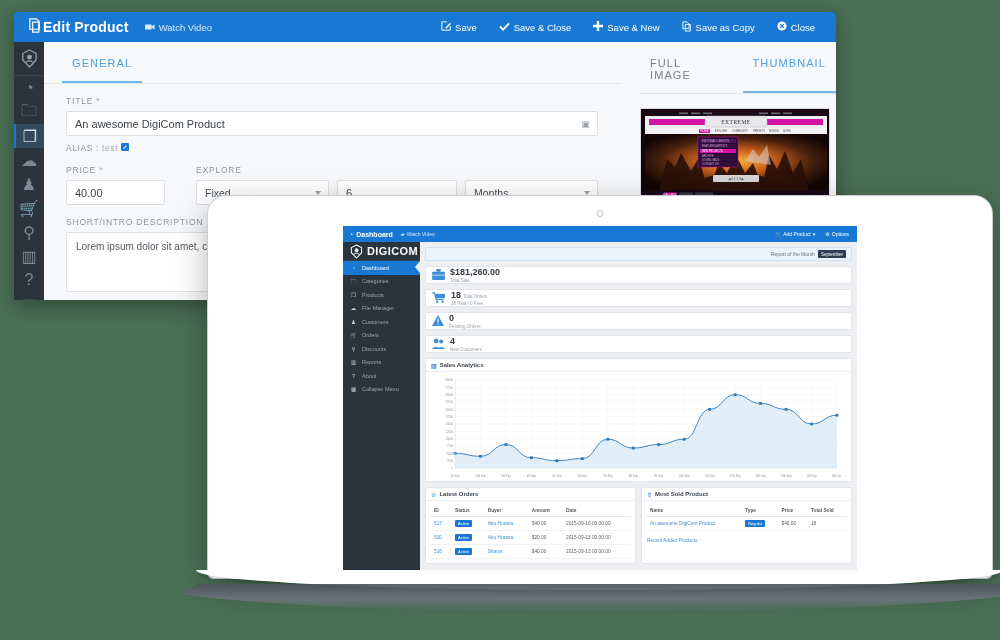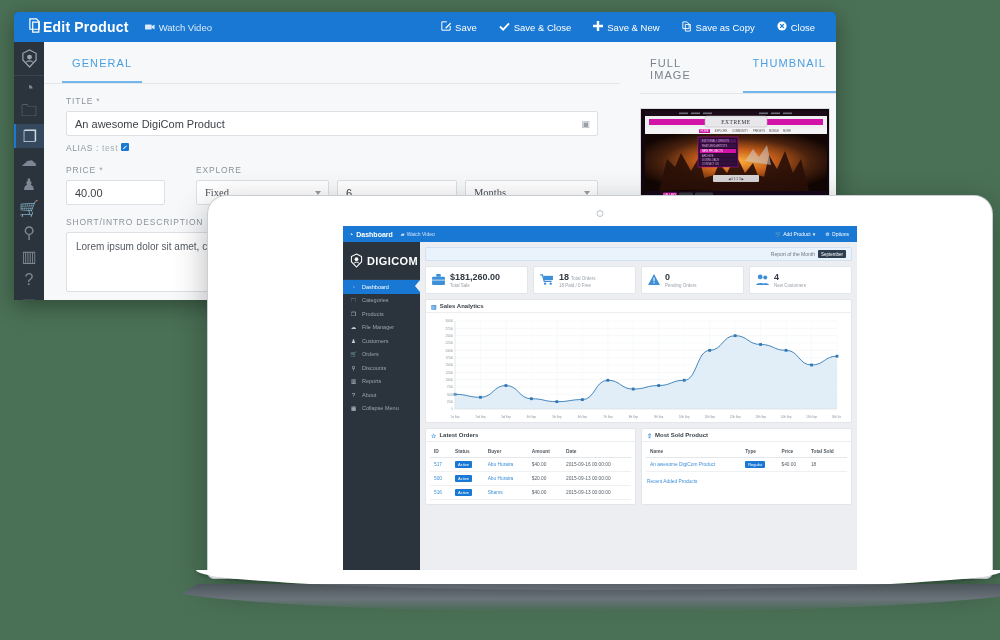--- a/index.html
+++ b/index.html
@@ -60,21 +60,21 @@
   .alias-row { font-size:8.5px; letter-spacing:.6px; color:#8d939b; margin-top:7px;
     display:flex; align-items:center; gap:3px; }
   .alias-row .aval { color:#a8aeb5; }
   .alias-edit { color:#1878d4; font-size:9px; }
   .row2 { display:flex; gap:31px; }
   .col-price { width:190px; }
   .col-validity { flex:1; }
   .validity-inputs { display:flex; gap:8px; }
   .sel { background:#fff; border:1px solid #dcdfe3; border-radius:2px; height:25px;
     display:flex; align-items:center; padding:0 8px; font-size:10.5px; color:#4a5059;
-    position:relative;font-family:Liberation Serif, serif; }
+    position:relative; }
   .sel .caret { position:absolute; right:7px; border-left:3px solid transparent;
     border-right:3px solid transparent; border-top:4px solid #98a0a8; }
   .sel.w1 { width:133px; } .sel.w3 { width:133px; }
 
   .textarea-box { background:#fff; border:1px solid #dcdfe3; border-radius:2px;
     height:60px; padding:7px 9px; font-size:10px; color:#555b62; line-height:1.4;
     overflow:hidden; }
 
   .thumb-img { width:190px; height:108px; border:1px solid #d9dcdf; background:#0a0208;
     margin-top:14px; position:relative; overflow:hidden; }
@@ -104,40 +104,40 @@
     color:#fff; }
   #dash-top .dt { display:flex; align-items:center; gap:3px; margin-left:6px;
     font-size:7px; font-weight:bold; }
   #dash-top .dw { display:flex; align-items:center; gap:2px; margin-left:8px;
     font-size:5px; color:#cfe2f6; }
   #dash-top .dr { margin-left:auto; display:flex; gap:10px; margin-right:8px; }
   #dash-top .dr span { font-size:5px; display:flex; align-items:center; gap:2px; }
 
   #dash-sidebar { position:absolute; left:0; top:16px; width:77px; bottom:0;
     background:#2b333c; }
-  .brand { height:38px; display:flex; align-items:center; gap:4px; padding-left:7px;
+  .brand { height:19px; display:flex; align-items:center; gap:4px; padding-left:7px;
     color:#fff; font-size:11px; font-weight:bold; letter-spacing:.4px;
     border-bottom:1px solid #353e48; }
   .sb-item { height:13.5px; display:flex; align-items:center; gap:5px; padding-left:7px;
     font-size:5.5px; color:#9aa4af; cursor:pointer; position:relative; }
   .sb-item .ic { width:7px; text-align:center; font-size:5.5px; color:#c3ccd5; }
   .sb-item.active { background:#1878d4; color:#fff; }
   .sb-item.active:after { content:""; position:absolute; right:0; top:0;
     border-top:6.75px solid transparent; border-bottom:6.75px solid transparent;
     border-right:5px solid #eceef1; }
 
   #dash-main { position:absolute; left:77px; top:16px; right:0; bottom:0;
     overflow:hidden; padding:5px; }
   .report-bar { background:#eaf3fc; border:1px solid #cfe1f3; border-radius:2px;
     height:14px; display:flex; align-items:center; justify-content:flex-end;
     padding-right:5px; gap:3px; }
   .report-bar .rt { font-size:5px; color:#6c7680; }
   .badge-month { background:#2e3e50; color:#fff; font-size:4.5px; padding:1.5px 3px;
     border-radius:1px; }
-  .cards { display:flex; gap:5px; margin-top:5px; }
+  .cards { display:flex; gap:5px; margin-top:5px;flex-direction:column; }
   .card { flex:1; background:#fff; border:1px solid #e2e5e9; border-radius:2px;
     height:28px; display:flex; align-items:center; gap:5px; padding:0 6px; }
   .card .cic { font-size:13px; color:#3d8fd8; line-height:1; }
   .card .cbig { font-size:9px; font-weight:bold; color:#333a41; }
   .card .cbig small { font-size:4.5px; font-weight:normal; color:#9aa2aa; margin-left:2px; }
   .card .csub { font-size:4.5px; color:#9aa2aa; margin-top:1px; }
   .panel { background:#fff; border:1px solid #e2e5e9; border-radius:2px; margin-top:5px; }
   .panel-head { height:13px; display:flex; align-items:center; gap:3px; padding-left:5px;
     font-size:6px; font-weight:bold; color:#3a424a; border-bottom:1px solid #eceef1; }
   .panel-head .phi { color:#3d8fd8; font-size:6px; }

